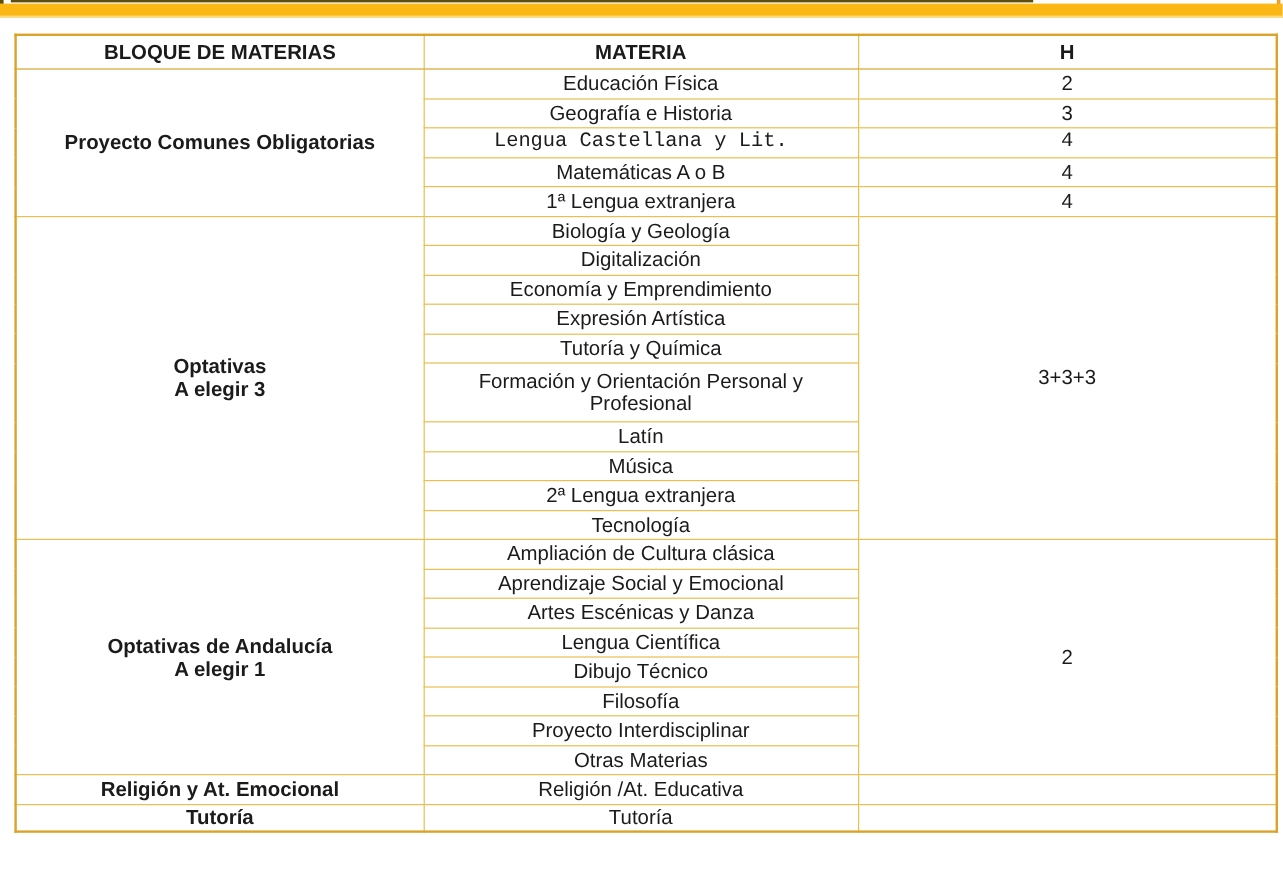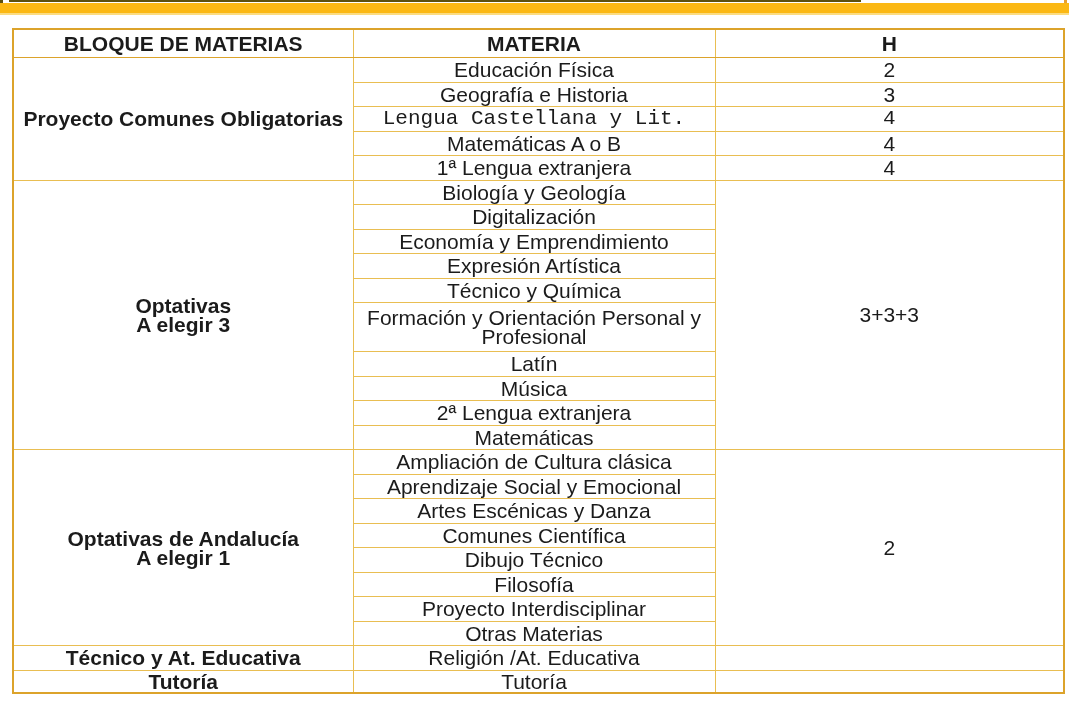--- a/index.html
+++ b/index.html
@@ -31,21 +31,21 @@
     border-bottom:2px solid var(--gold-bar-edge);
   }
   .table-wrap{
     position:absolute;left:12px;top:28px;width:1051px;
   }
   table{
     width:100%;
     border-collapse:collapse;
     table-layout:fixed;
     border:2px solid var(--border-strong);
-    font-size:21px;
+    font-size:17px;
   }
   col.c1{width:340px;}
   col.c2{width:362px;}
   col.c3{width:349px;}
   th,td{
     border:1px solid var(--border);
     text-align:center;
     vertical-align:middle;
     padding:1px 4px;
     line-height:19px;
@@ -136,21 +136,21 @@
             <div>Economía y Emprendimiento</div>
           </td>
         </tr>
         <tr style="height: 24.5px;">
           <td class="materia-cell">
             <div>Expresión Artística</div>
           </td>
         </tr>
         <tr style="height: 24.5px;">
           <td class="materia-cell">
-            <div>Técnico y Química</div>
+            <div>Tutoría y Química</div>
           </td>
         </tr>
         <tr style="height: 49px;">
           <td class="materia-cell">
             <div>Formación y Orientación Personal y</div>
             <div>Profesional</div>
           </td>
         </tr>
         <tr style="height: 24.5px;">
           <td class="materia-cell">
@@ -162,21 +162,21 @@
             <div>Música</div>
           </td>
         </tr>
         <tr style="height: 24.5px;">
           <td class="materia-cell">
             <div>2ª Lengua extranjera</div>
           </td>
         </tr>
         <tr style="height: 24.5px;">
           <td class="materia-cell">
-            <div>Matemáticas</div>
+            <div>Tecnología</div>
           </td>
         </tr>
         <tr style="height: 24.5px;">
           <td class="block-cell" rowspan="8">
             <div>Optativas de Andalucía</div>
             <div>A elegir 1</div>
           </td>
           <td class="materia-cell">
             <div>Ampliación de Cultura clásica</div>
           </td>
@@ -187,21 +187,21 @@
             <div>Aprendizaje Social y Emocional</div>
           </td>
         </tr>
         <tr style="height: 24.5px;">
           <td class="materia-cell">
             <div>Artes Escénicas y Danza</div>
           </td>
         </tr>
         <tr style="height: 24.5px;">
           <td class="materia-cell">
-            <div>Comunes Científica</div>
+            <div>Lengua Científica</div>
           </td>
         </tr>
         <tr style="height: 24.5px;">
           <td class="materia-cell">
             <div>Dibujo Técnico</div>
           </td>
         </tr>
         <tr style="height: 24.5px;">
           <td class="materia-cell">
             <div>Filosofía</div>
@@ -212,21 +212,21 @@
             <div>Proyecto Interdisciplinar</div>
           </td>
         </tr>
         <tr style="height: 24.5px;">
           <td class="materia-cell">
             <div>Otras Materias</div>
           </td>
         </tr>
         <tr style="height: 24.5px;">
           <td class="block-cell" rowspan="1">
-            <div>Técnico y  At. Educativa</div>
+            <div>Religión y  At. Emocional</div>
           </td>
           <td class="materia-cell">
             <div>Religión /At. Educativa</div>
           </td>
           <td class="h-cell"></td>
         </tr>
         <tr style="height: 17px;">
           <td class="block-cell" rowspan="1">
             <div>Tutoría</div>
           </td>

